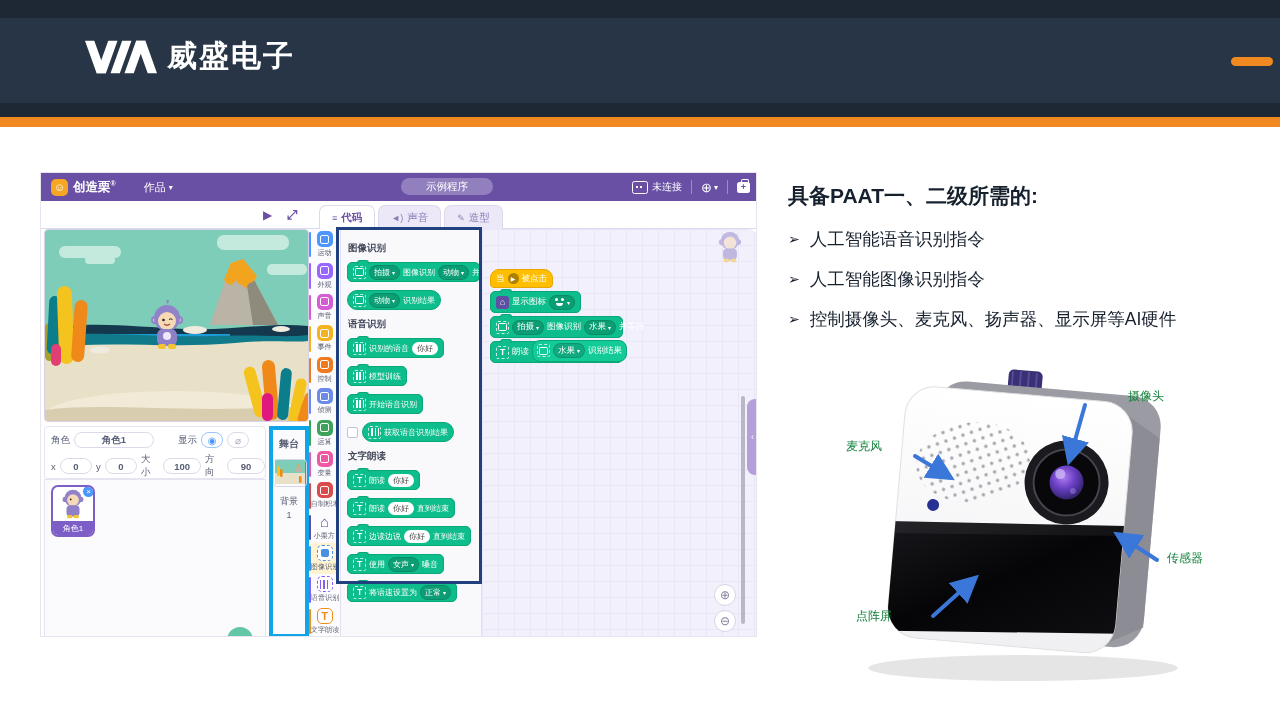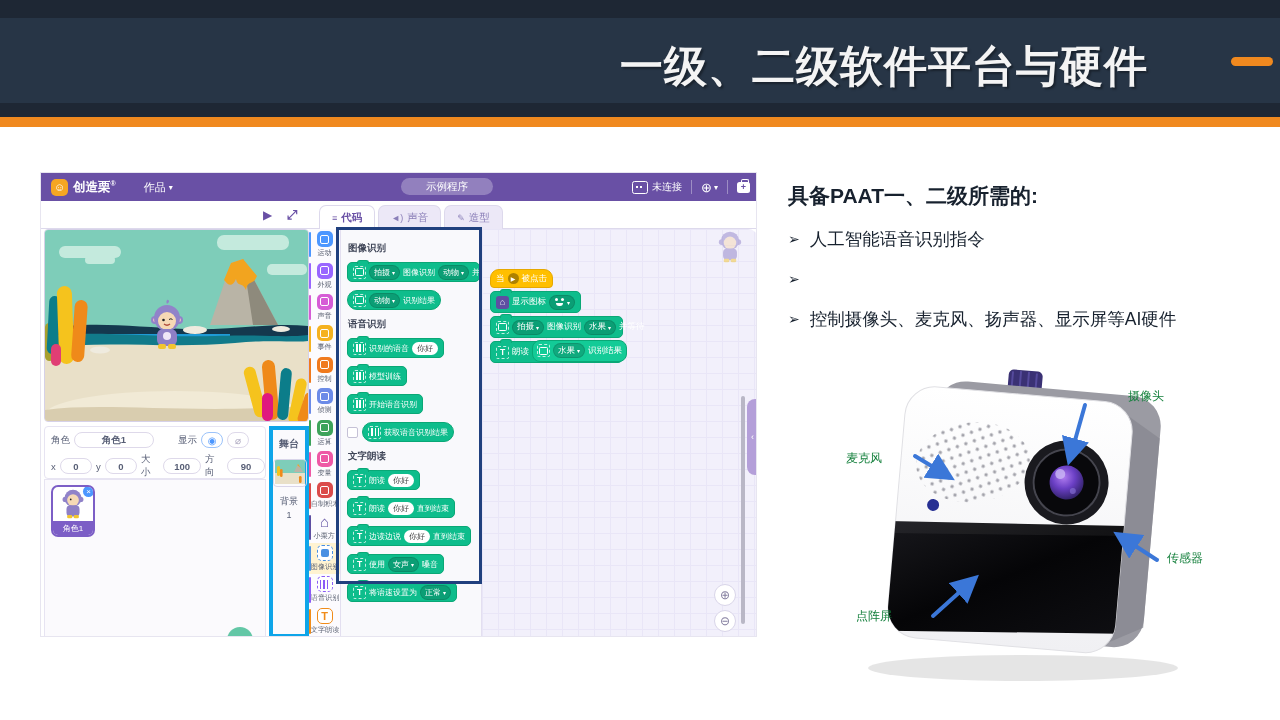--- a/index.html
+++ b/index.html
@@ -172,32 +172,43 @@
   .rp-heading{font-size:21px;font-weight:bold;margin:0 0 17px 0;}
   .rp-list{list-style:none;margin:0;padding:0;}
   .rp-list li{display:flex;align-items:flex-start;gap:10px;font-size:17.5px;margin-bottom:15px;line-height:25px;}
   .rp-bullet{font-size:14px;line-height:25px;flex:0 0 auto;}
 
   
   .device-fig{position:absolute;left:828px;top:366px;width:452px;height:330px;}
   .device-fig svg{position:absolute;left:0;top:0;}
   .dev-label{position:absolute;font-size:12px;color:#15803d;white-space:nowrap;}
   .lbl-camera{left:300px;top:22px;}
-  .lbl-mic{left:18px;top:72px;margin-top:12px;}
+  .lbl-mic{left:18px;top:72px;}
   .lbl-sensor{left:332px;top:184px;margin-left:7px;}
   .lbl-screen{left:28px;top:242px;}
 </style>
 </head>
 <body>
 
 <div class="slide">
 
   <div class="hdr">
     <div class="hdr-band"></div>
-    <div class="title">一级、二级软件平台与硬件</div>
+    <div class="logo">
+      <svg width="72" height="34" viewBox="0 0 93 42">
+        <g fill="#ffffff">
+          <polygon points="0,0 12,0 27,42 15,42"></polygon>
+          <polygon points="30,0 42,0 27,42 15,42"></polygon>
+          <polygon points="48,0 60,0 45,42 33,42"></polygon>
+          <polygon points="66,0 78,0 63,42 51,42"></polygon>
+          <polygon points="66,0 78,0 93,42 81,42"></polygon>
+        </g>
+      </svg>
+      <span class="logo-text">威盛电子</span>
+    </div>
     <div class="title-dash"></div>
     <div class="hdr-orange"></div>
   </div>
 
   <div class="app">
 
     <div class="app-top">
       <span class="brand-badge">
           <span>☺</span>
         </span>
@@ -598,20 +609,21 @@
 
   <div class="right-panel">
     <h3 class="rp-heading">具备PAAT一、二级所需的:</h3>
     <ul class="rp-list">
       <li>
         <span class="rp-bullet">➢</span>
         <span>人工智能语音识别指令</span>
       </li>
       <li>
         <span class="rp-bullet">➢</span>
+        <span>人工智能图像识别指令</span>
       </li>
       <li>
         <span class="rp-bullet">➢</span>
         <span>控制摄像头、麦克风、扬声器、显示屏等AI硬件</span>
       </li>
     </ul>
   </div>
 
   <div class="device-fig">
     <svg width="452" height="330" viewBox="0 0 452 330">

